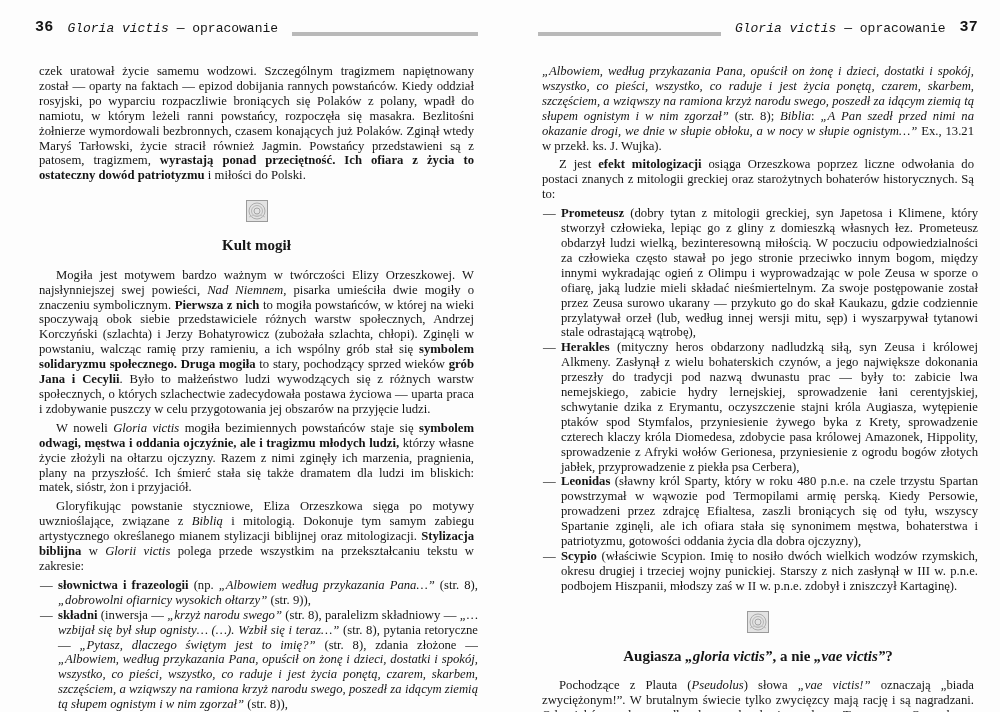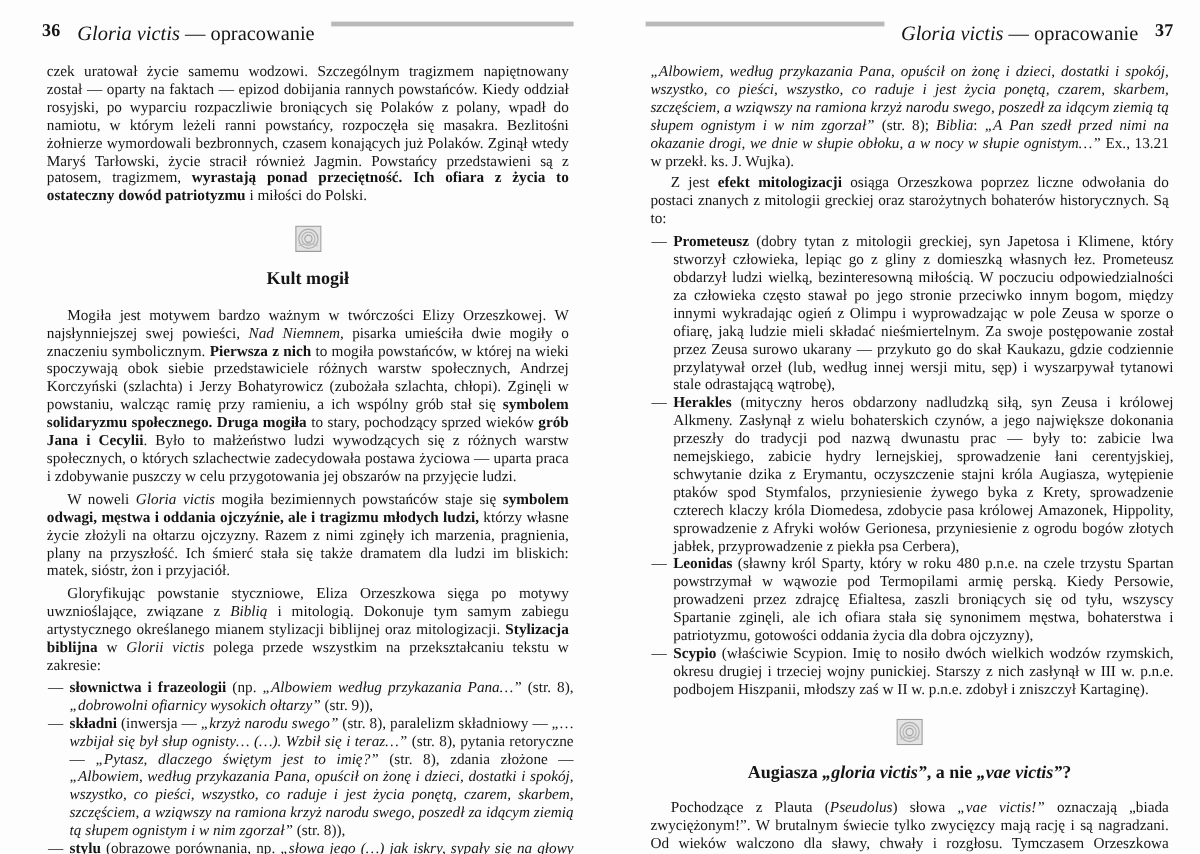--- a/index.html
+++ b/index.html
@@ -5,23 +5,23 @@
   html, body { margin:0; padding:0; }
   body {
     width:1000px; height:712px; overflow:hidden;
     background:#fdfdfd; color:#151515;
     font-family:"Liberation Serif", serif;
   }
   .spread { display:flex; padding:18px 22px 0 35px; gap:60px; box-sizing:border-box; }
   .page { width:443px; flex:0 0 auto; }
   .page.right { width:440px; }
 
-  .page-header { display:flex; align-items:flex-start; margin-bottom:16px; height:18px; }
+  .page-header { display:flex; align-items:flex-end; margin-bottom:28px; height:18px;font-family:Liberation Mono, monospace; }
   .pnum { font-weight:bold; font-size:15px; letter-spacing:.2px; }
-  .ptitle { font-size:17px; white-space:nowrap; }
+  .ptitle { font-size:13px; white-space:nowrap; }
   .ptitle em { font-style:italic; }
   .ptitle span { font-style:normal; }
   .page-header.left .pnum { margin-right:14px; }
   .page-header.right .pnum { margin-left:14px; }
   .hrule { flex:1; height:4px; background:#b9b9b9; }
   .page-header.left .hrule { margin-left:14px; }
   .page-header.right .hrule { margin-right:14px; }
 
   .page-body { font-size:12.7px; line-height:14.9px; text-align:justify; }
   .para { margin:4px; }

